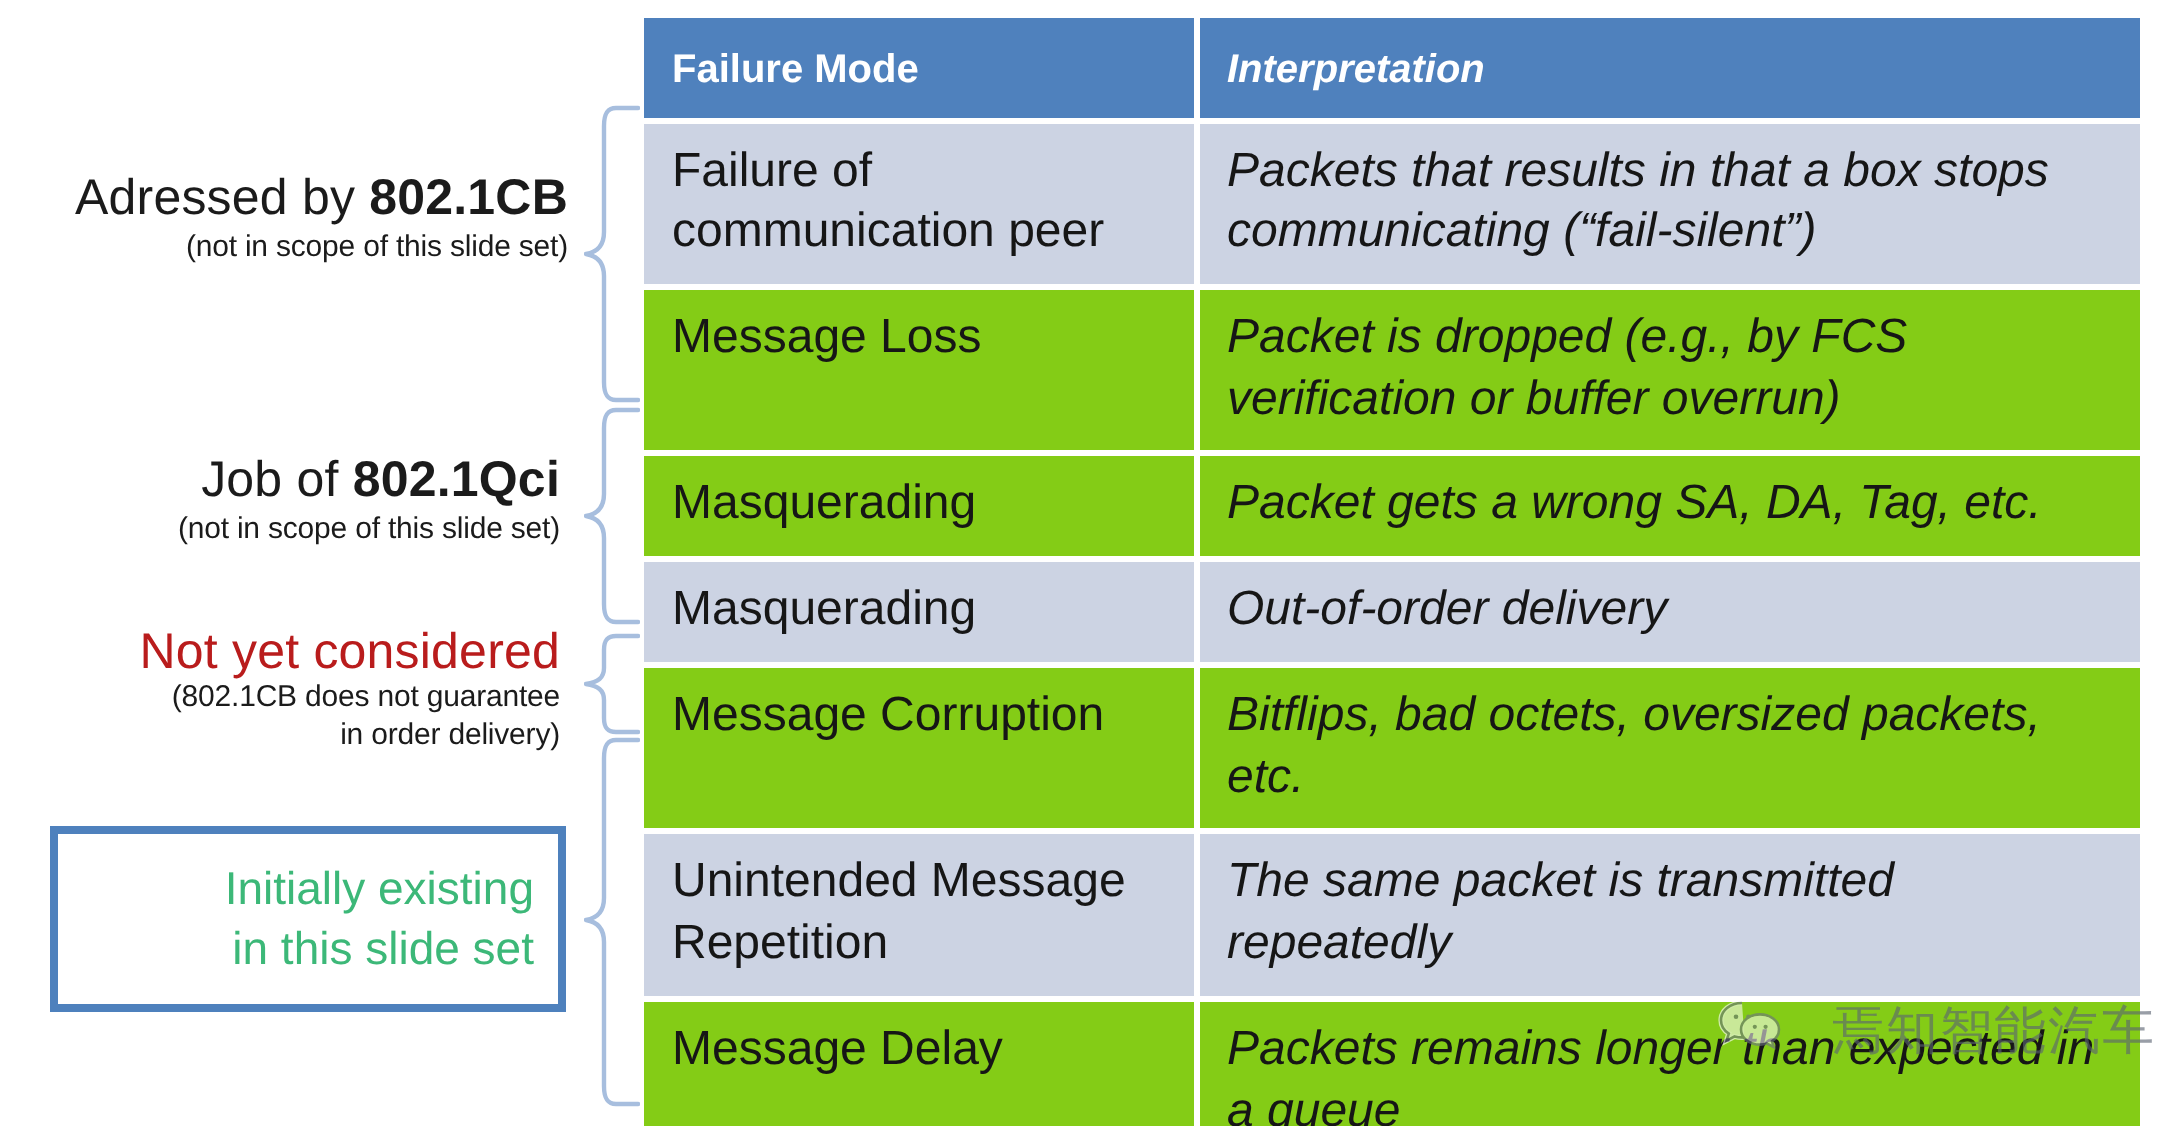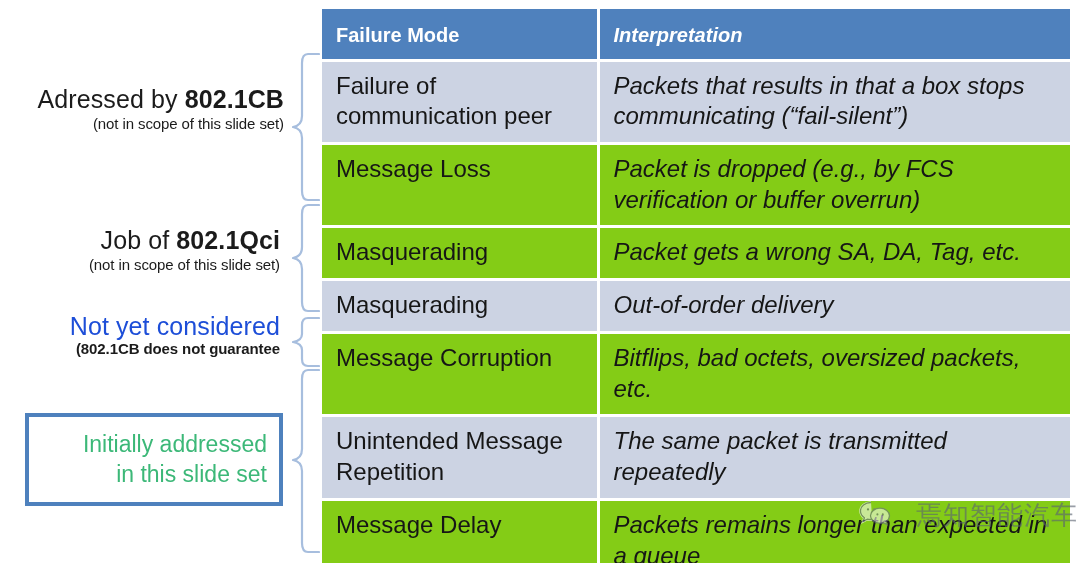--- a/index.html
+++ b/index.html
@@ -34,29 +34,29 @@
   .anno .sub {
     font-size: 15px;
     font-weight: 400;
     margin-top: 3px;
     white-space: nowrap;
     letter-spacing: -.1px;
     margin-left: 10px;
   }
   .anno .sub2 {
     font-size: 15px;
-    font-weight: 700;
+    font-weight: 400;
     line-height: 1.25;
     letter-spacing: -.1px;
   }
 
   #anno-1 { left: 4px;  top: 85px;  width: 280px; }
   #anno-2 { left: 0px;  top: 226px; width: 280px; padding-left: 44px; }
   #anno-3 { left: 0px;  top: 312px; width: 280px; }
-  #anno-3 .big { color: #1d4ed8; font-size: 25px; }
+  #anno-3 .big { color: #b91c1c; font-size: 25px; }
 
   
   #anno-4 {
     position: absolute;
     left: 25px;
     top: 413px;
     width: 258px;
     height: 93px;
     border: 4px solid #4e81bd;
     background: #ffffff;
@@ -143,25 +143,26 @@
   </div>
 
   <div class="anno" id="anno-2">
     <div class="big"><span>Job of </span><b>802.1Qci</b></div>
     <div class="sub">(not in scope of this slide set)</div>
   </div>
 
   <div class="anno" id="anno-3">
     <div class="big">Not yet considered</div>
     <div class="sub2">(802.1CB does not guarantee</div>
+    <div class="sub2">in order delivery)</div>
   </div>
 
   <div id="anno-4">
     <div class="green">
-      <div>Initially addressed</div>
+      <div>Initially existing</div>
       <div>in this slide set</div>
     </div>
   </div>
 
   <div class="brace" style="left:292px; top:52px;">
     <svg width="28" height="150" viewBox="0 0 28 150" fill="none">
       <path d="M27 2 H16 C11 2 10 6 10 11 V64 C10 70 7 74 1 75 C7 76 10 80 10 86 V139 C10 144 11 148 16 148 H27" stroke="#a7bede" stroke-width="2.2" stroke-linecap="round" stroke-linejoin="round"></path>
     </svg>
   </div>
 

